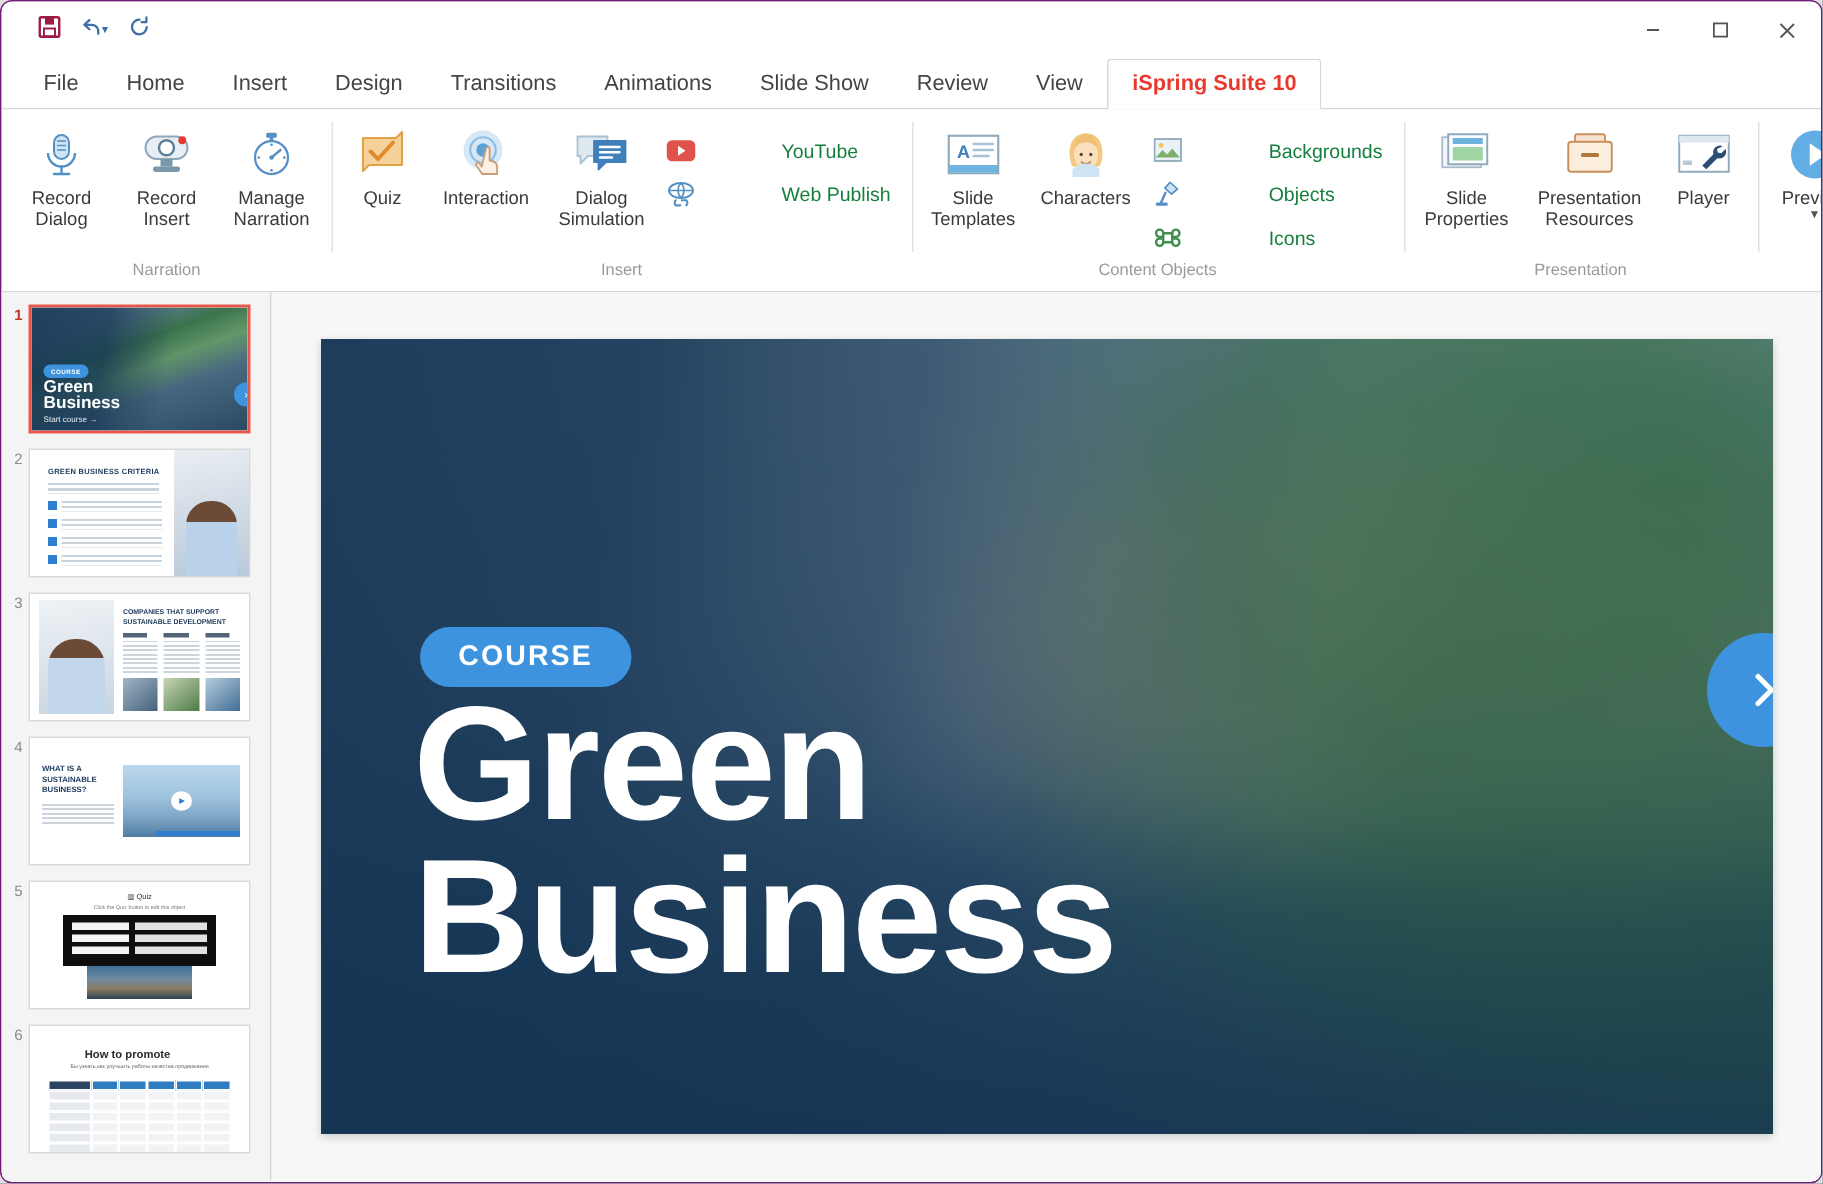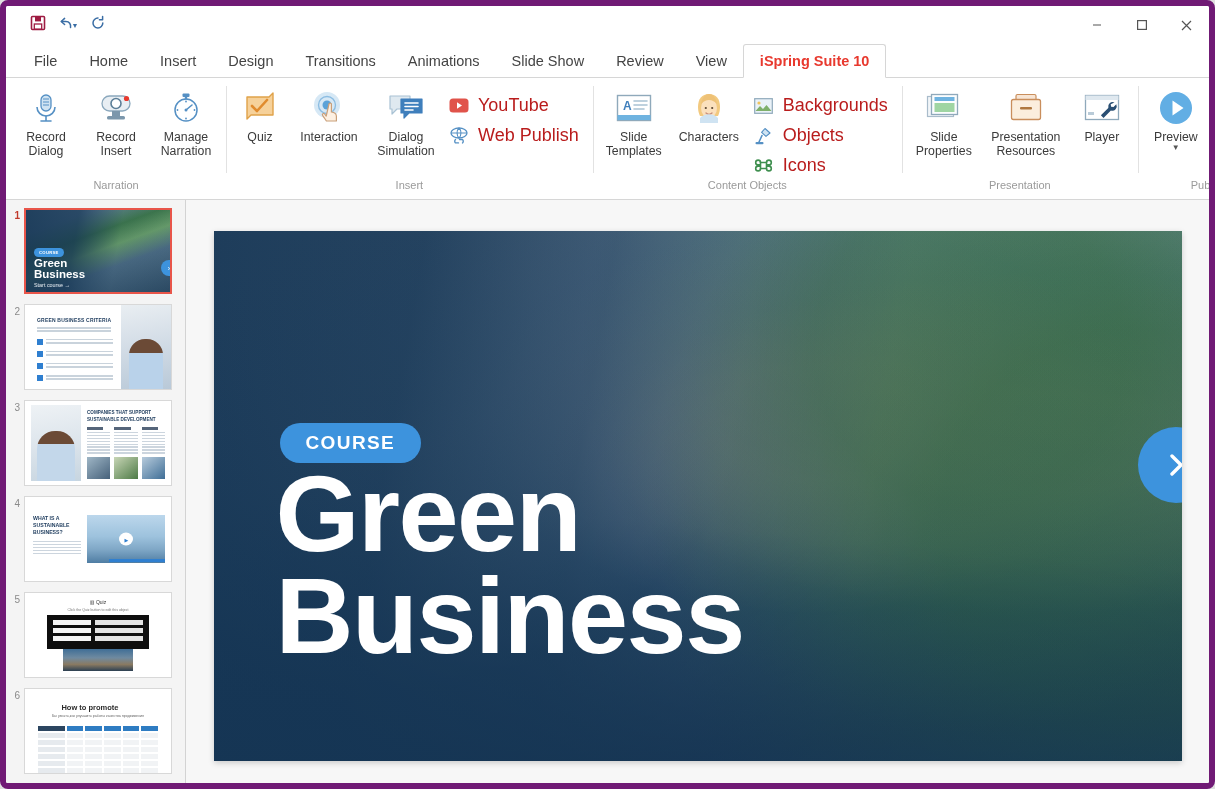--- a/index.html
+++ b/index.html
@@ -6,21 +6,21 @@
   html, body {
     width: 1215px; height: 789px;
     font-family: "Liberation Sans", sans-serif;
     background: #dfdfdf;
     overflow: hidden;
   }
   #app {
     position: relative;
     width: 1215px; height: 789px;
     background: #ffffff;
-    border: 6px solid #701a75;
+    border: 1px solid #701a75;
     border-radius: 8px;
     overflow: hidden;
   }
 
   
   .titlebar {
     position: relative;
     height: 38px;
     background: #ffffff;
     display: flex;
@@ -125,21 +125,21 @@
   .big-btn .lbl {
     font-size: 12.3px; color: #3b3b3b; line-height: 14px; margin-top: 2px;
   }
   .small-col { display: flex; flex-direction: column; gap: 3px; padding-top: 8px; }
   .small-btn {
     display: flex; align-items: center; gap: 8px;
     padding: 3px 8px 3px 4px;
     border-radius: 3px; cursor: pointer;
   }
   .small-btn .ico { width: 22px; height: 20px; display:flex; align-items:center; justify-content:center; }
-  .small-btn .lbl { font-size: 18px; color: #b91c1c; white-space: nowrap; }
+  .small-btn .lbl { font-size: 13px; color: #15803d; white-space: nowrap; margin-left: 48px; }
   .dd-caret { font-size: 8px; color: #555; line-height: 6px; margin-top: 1px; }
 
   
   .workarea {
     position: relative;
     height: calc(789px - 38px - 34px - 123px - 2px);
     display: flex;
     background: #f7f7f7;
   }
   .slidepanel {

